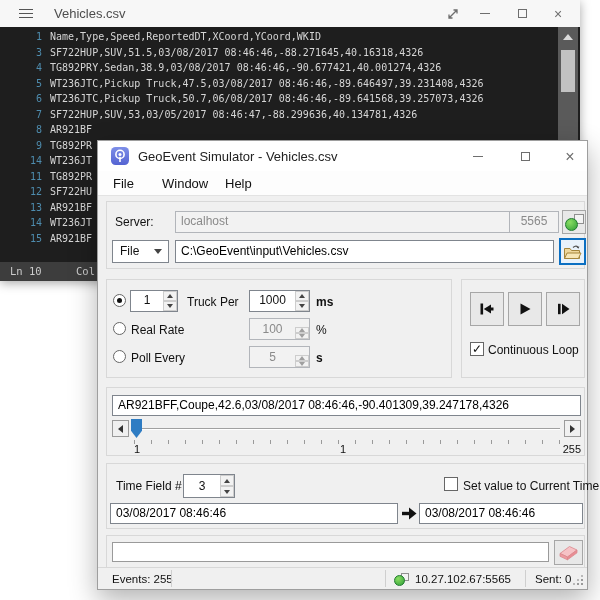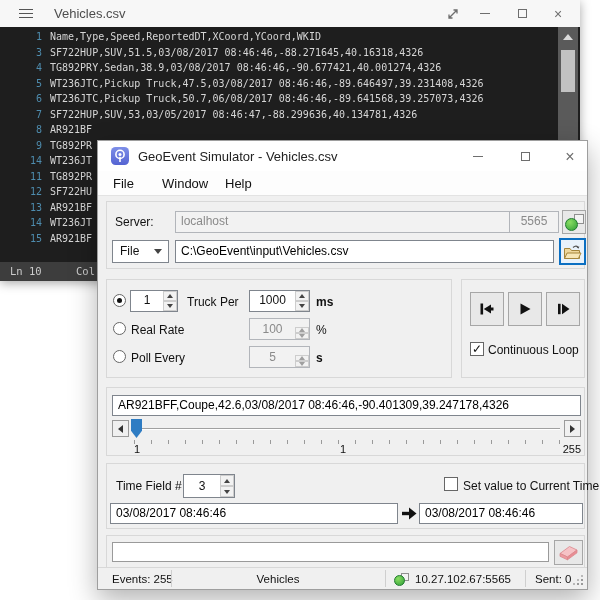--- a/index.html
+++ b/index.html
@@ -304,21 +304,20 @@
         <polygon points="2,9.5 11.5,2.5 19,6 9.5,13" fill="#f6c2c6" stroke="#db888d" stroke-width="0.8"></polygon>
         <polygon points="2,9.5 9.5,13 9.5,15.8 2,12.3" fill="#ee9aa0" stroke="#db888d" stroke-width="0.8"></polygon>
         <polygon points="9.5,13 19,6 19,8.8 9.5,15.8" fill="#e98c93" stroke="#db888d" stroke-width="0.8"></polygon>
       </svg>
     </div>
   </div>
 
   <div class="sim-status">
     <div class="seg" style="left:14px;">Events: 255</div>
     <div class="sep" style="left:73px;"></div>
-    <div class="seg" style="left:73px;width:214px;text-align:center;">Vehicles</div>
     <div class="sep" style="left:287px;"></div>
     <div class="conn-ic small abs" style="left:296px;top:4px;">
         <div class="sq"></div>
         <div class="dot"></div>
       </div>
     <div class="seg" style="left:317px;">10.27.102.67:5565</div>
     <div class="sep" style="left:427px;"></div>
     <div class="seg" style="left:437px;">Sent: 0</div>
     <div class="grip abs" style="right:0;bottom:0;width:12px;height:12px;"></div>
   </div>

